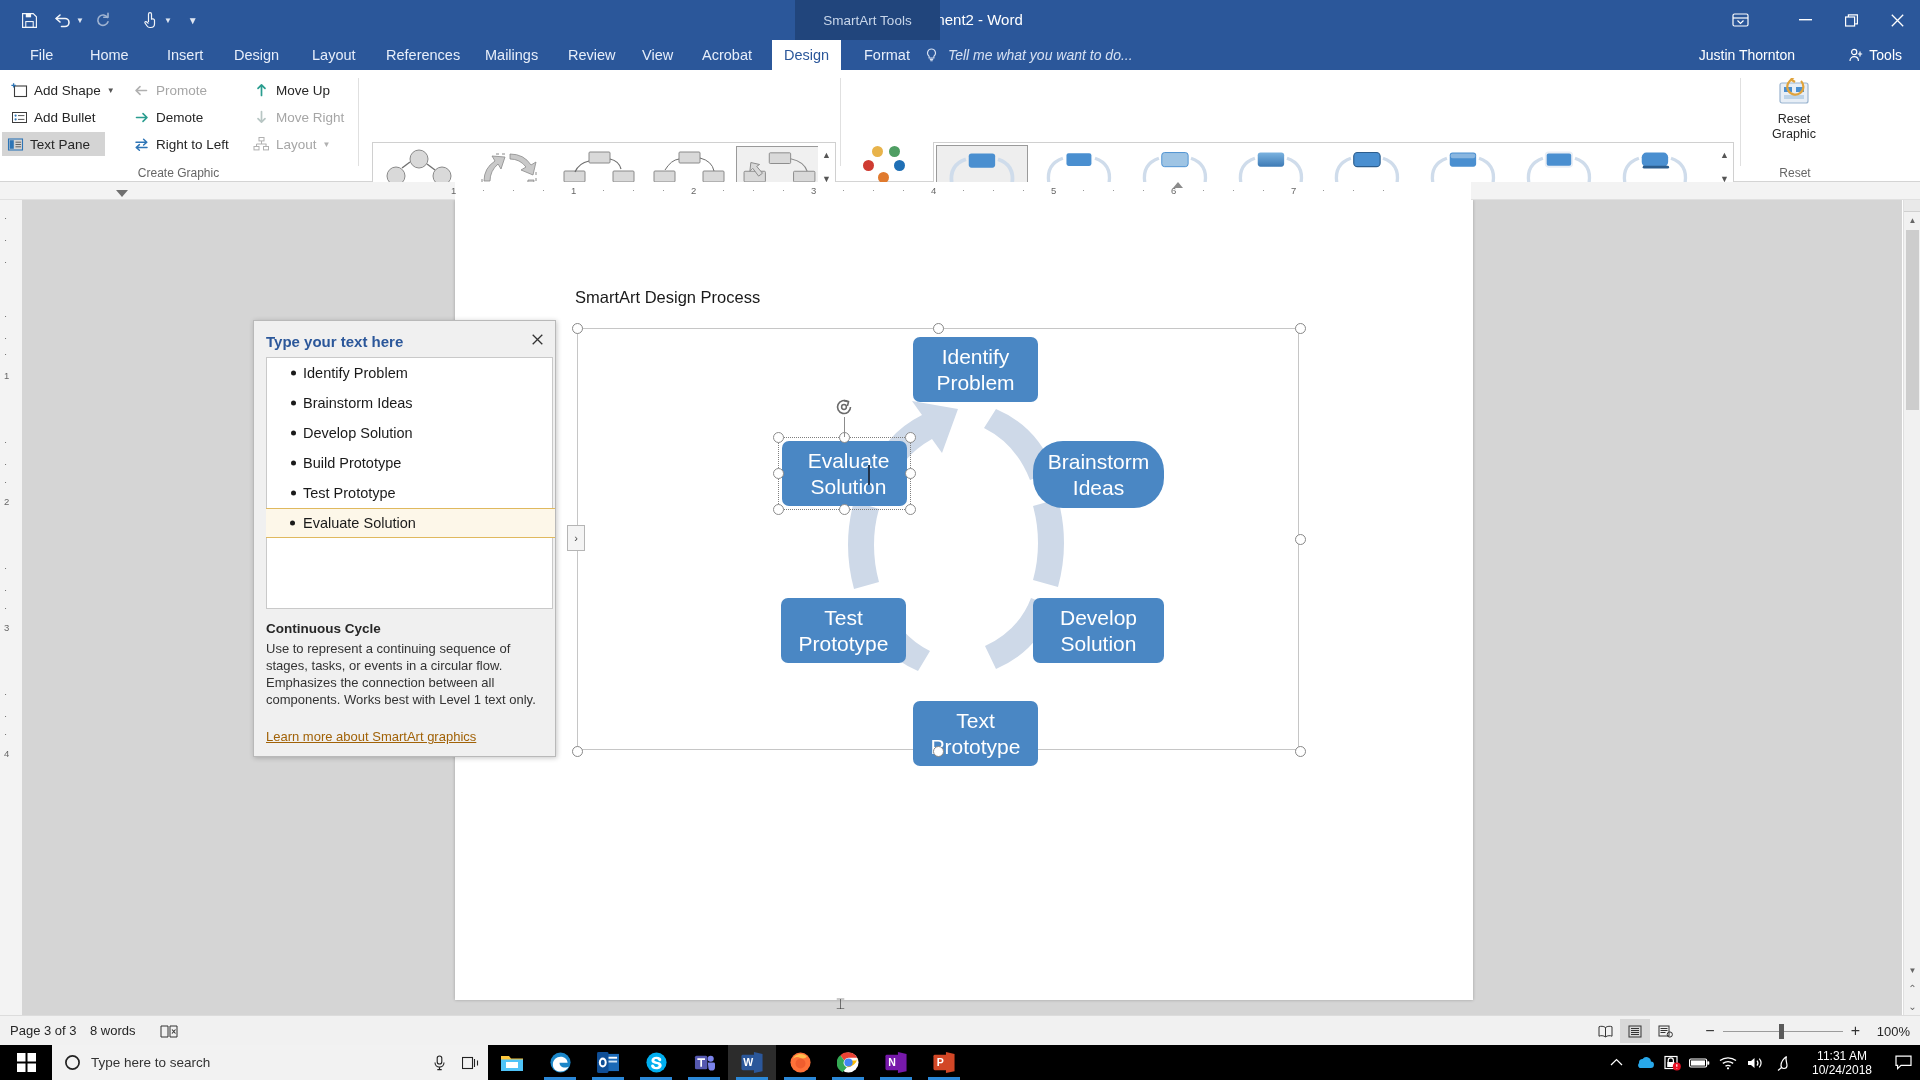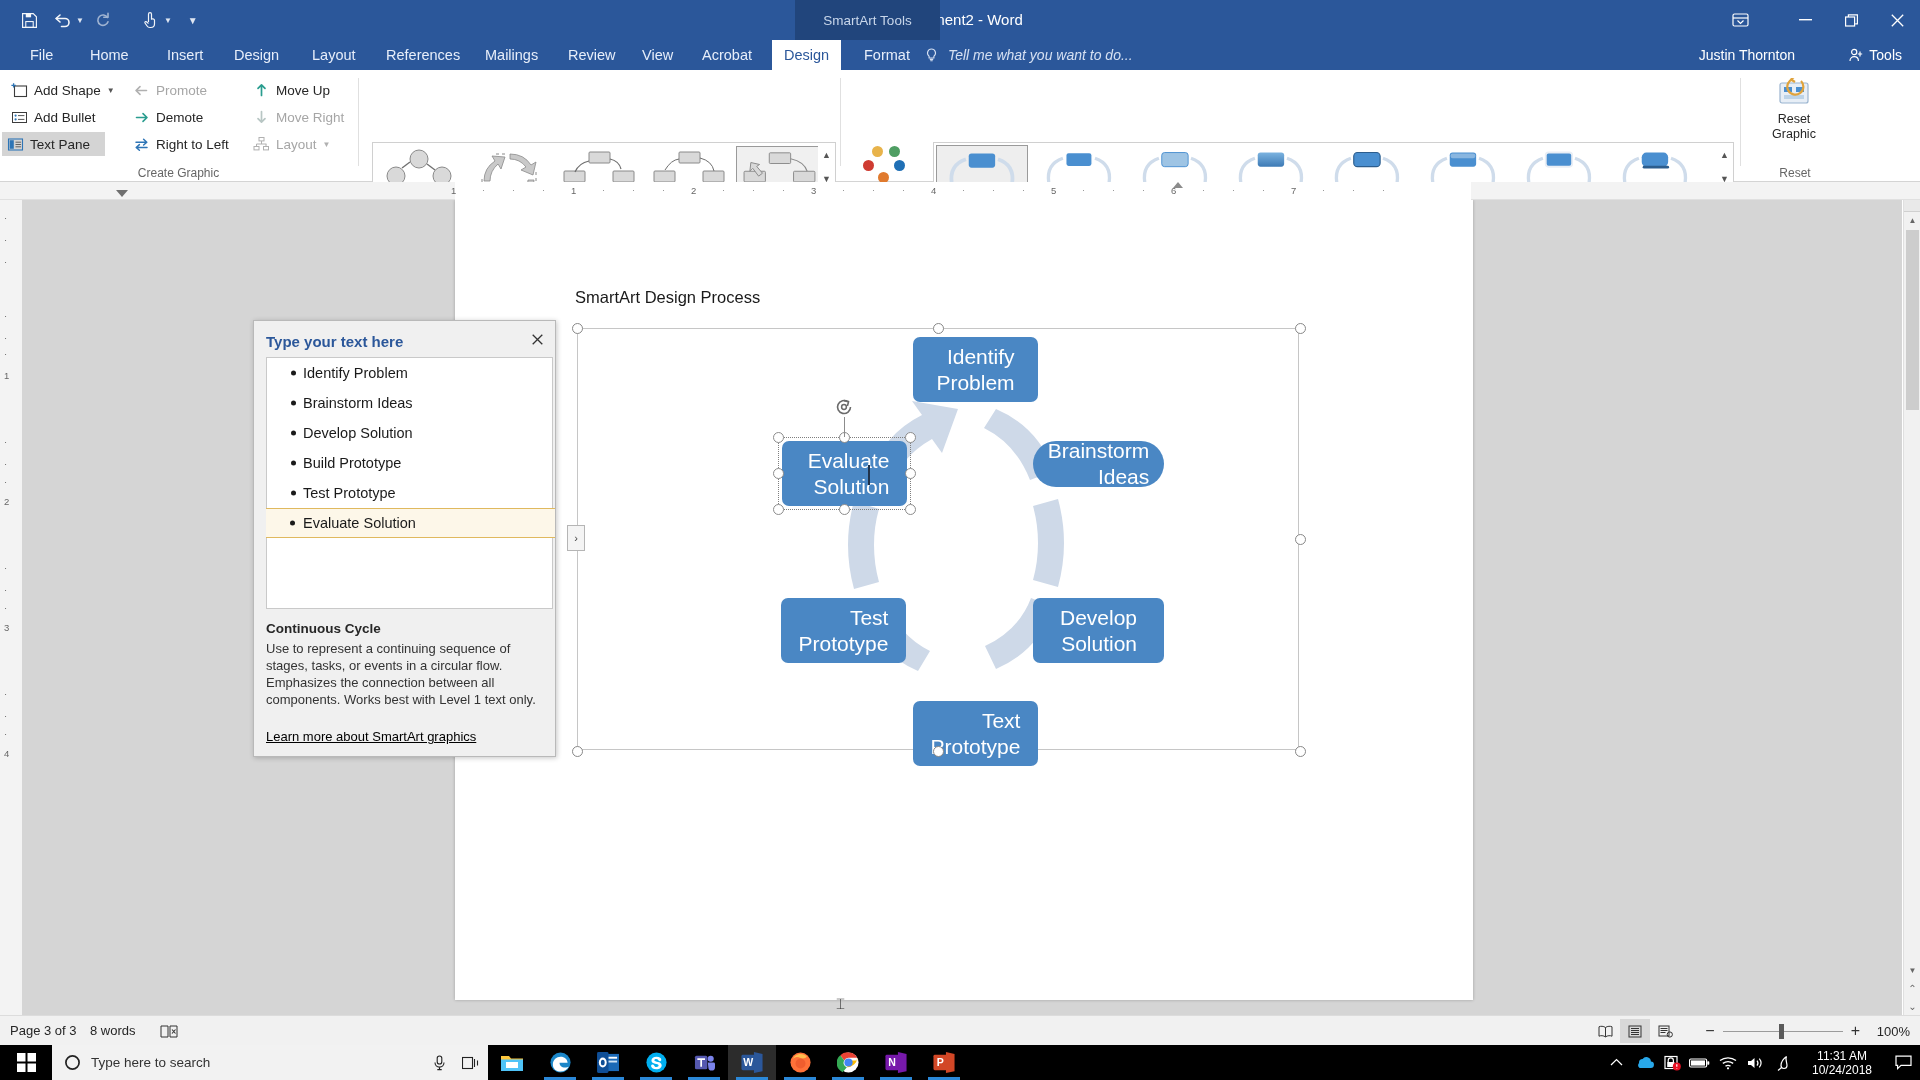--- a/index.html
+++ b/index.html
@@ -171,21 +171,21 @@
   .sa-handle {
     position:absolute; width:11px; height:11px; border-radius:50%;
     background:#fff; border:1px solid #888;
   }
   
   #ring { position:absolute; left:180px; top:20px; width:390px; height:390px; }
   
   .node {
     position:absolute; background:#4a87c4; border-radius:7px;
     color:#fff; display:flex; align-items:center; justify-content:center;
-    text-align:right; font-size:21px; line-height:26px; font-weight:400;
+    text-align:center; font-size:21px; line-height:26px; font-weight:400;
   }
   .node.selected { outline:none;padding-left:8px; }
   .selbox {
     position:absolute; border:1px dotted #7f7f7f;
   }
   .shandle {
     position:absolute; width:11px; height:11px; border-radius:50%;
     background:#fff; border:1.3px solid #8c8c8c;
   }
   #rot-handle {
@@ -236,21 +236,21 @@
     background:#fdf7e9; border-top:1px solid #e0b95e; border-bottom:1px solid #e0b95e;
     margin-left:-1px; padding-left:37px; width:289px;
   }
   #tp-desc {
     position:absolute; left:12px; top:300px; width:287px; height:125px;
     background:#f0f0f0; font-size:13px; color:#262626;
   }
   #tp-desc h4 { font-size:13.5px; font-weight:bold; margin-bottom:4px; }
   #tp-desc p { line-height:17px; font-size:13px; color:#333; }
   #tp-link {
-    position:absolute; left:0; bottom:2px; font-size:13px; color:#000000;
+    position:absolute; left:0; bottom:2px; font-size:13px; color:#a16207;
     text-decoration:underline;
   }
 
   
   #vscroll {
     position:absolute; right:0; top:200px; width:17px; height:815px; background:#f1f1f1;
     border-left:1px solid #e0e0e0;
   }
   #vscroll .arr { width:17px; height:17px; display:flex; align-items:center;
                   justify-content:center; font-size:8px; color:#666; }
@@ -866,21 +866,21 @@
           </g>
         </svg>
       </div>
 
       <div class="node" style="left:335px; top:8px;   width:125px; height:65px;">
         <div>
           <div>Identify</div>
           <div>Problem</div>
         </div>
       </div>
-      <div class="node" style="left:455px; top:112px; width:131px; height:46px;border-radius:30px;">
+      <div class="node" style="left:455px; top:112px; width:131px; height:67px;border-radius:30px;">
         <div>
           <div>Brainstorm</div>
           <div>Ideas</div>
         </div>
       </div>
       <div class="node" style="left:455px; top:269px; width:131px; height:65px;">
         <div>
           <div>Develop</div>
           <div>Solution</div>
         </div>

